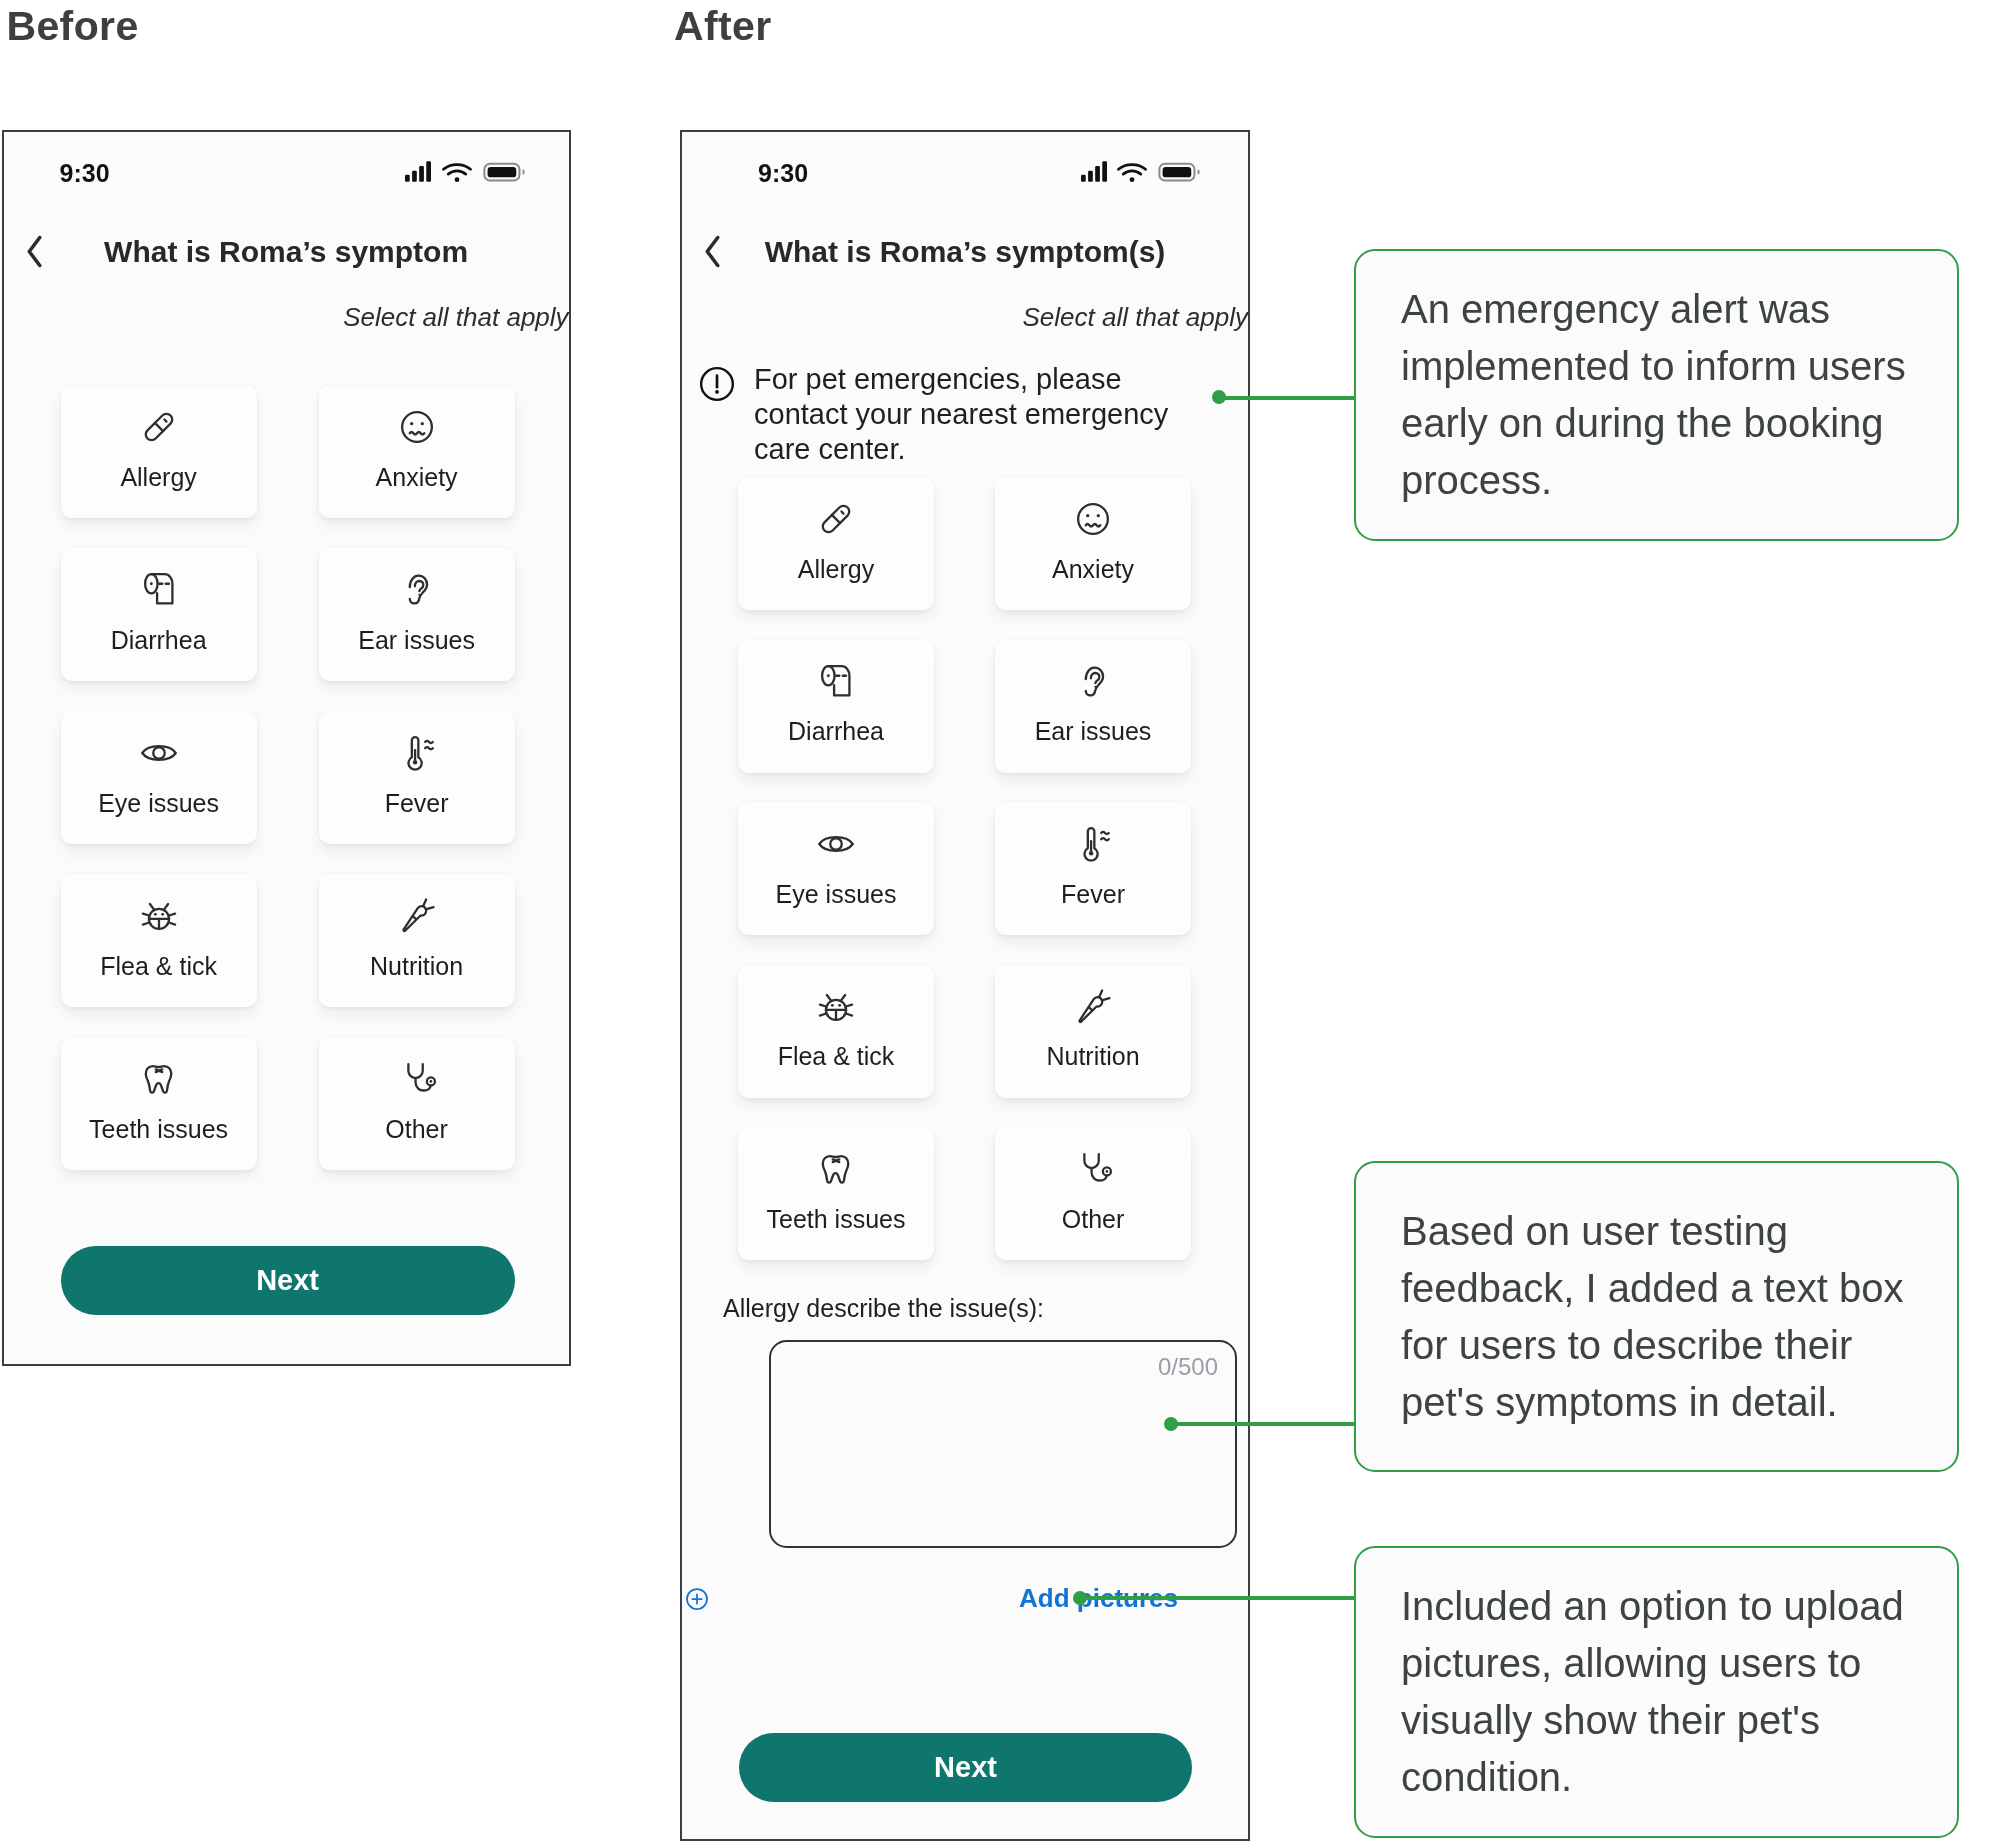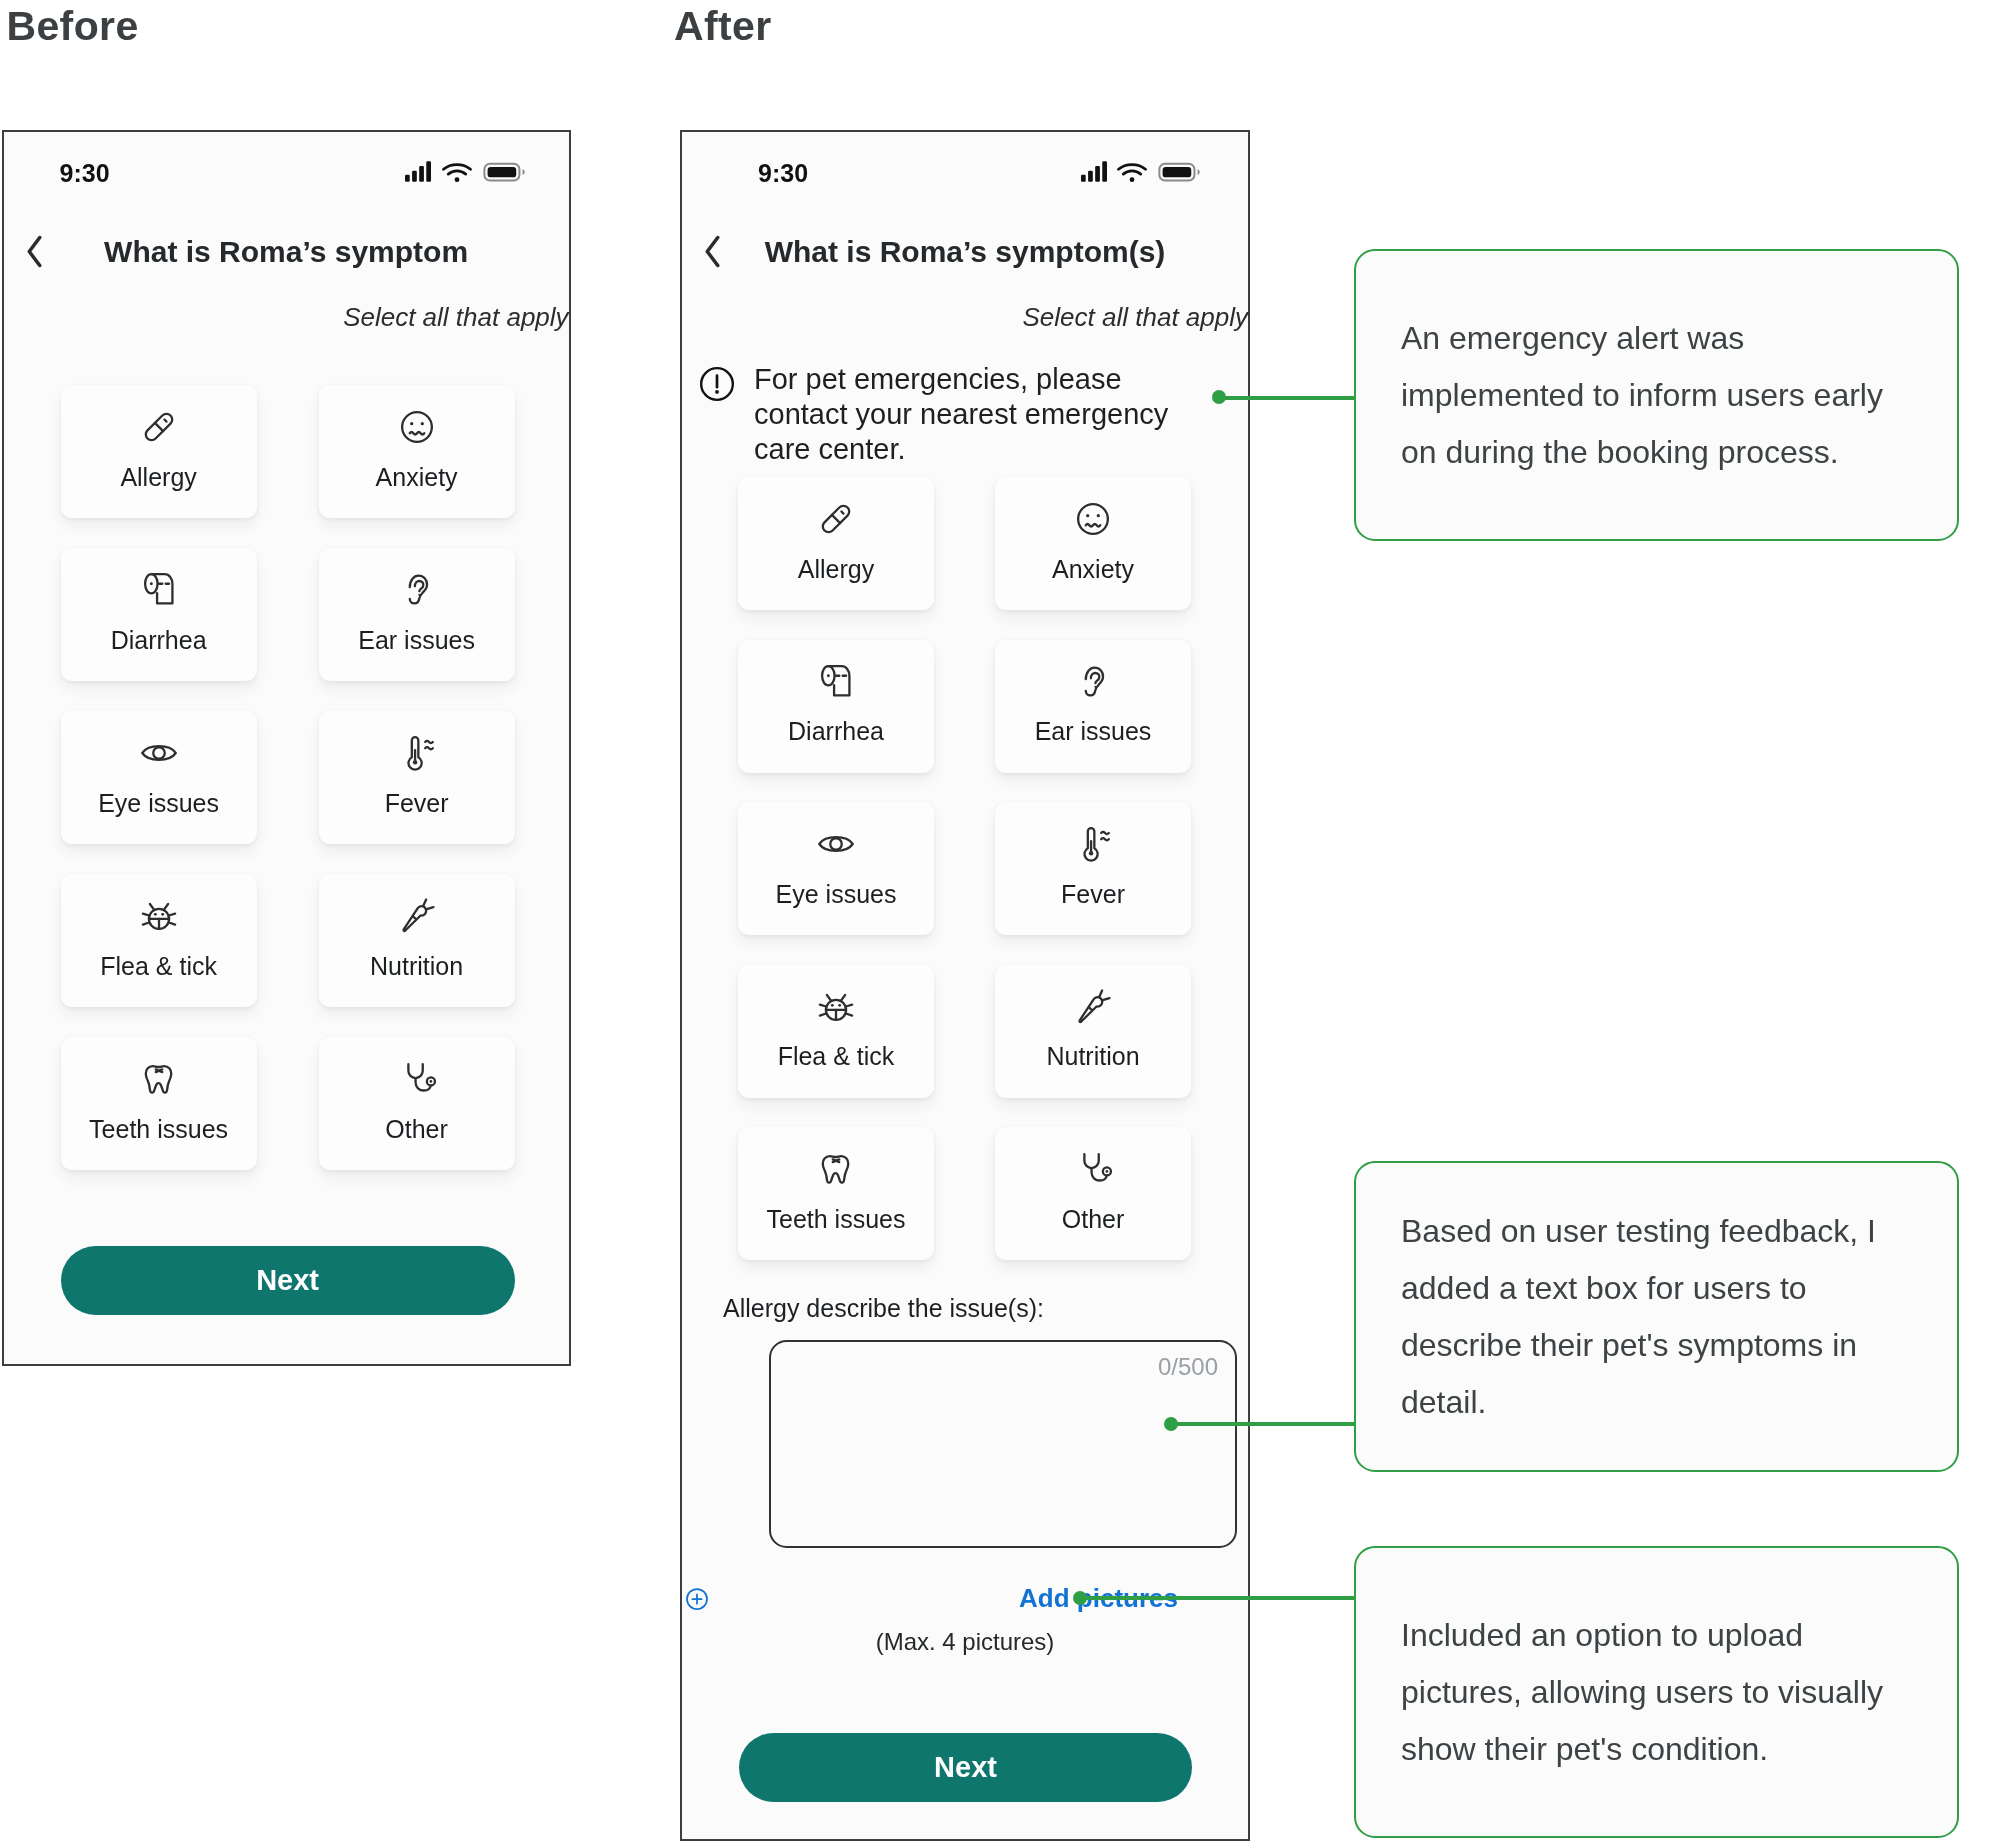--- a/index.html
+++ b/index.html
@@ -24,21 +24,21 @@
   .card-label{margin-top:9.6px;font-size:25px;color:#1c1f22;}
   .next-btn{position:absolute;background:#0f766e;border-radius:35px;color:#ffffff;font-size:29px;font-weight:600;text-align:center;cursor:pointer;display:flex;align-items:center;justify-content:center;margin-top:24px;}
   .describe-label{position:absolute;left:41px;top:1162px;font-size:25px;color:#1d2023;}
   .ta-wrap{position:absolute;left:47px;top:1208px;width:468px;height:208px;padding-left:40px;}
   .ta{box-sizing:border-box;width:468px;height:208px;border:2.4px solid #2e3338;border-radius:17.6px;background:transparent;resize:none;font-family:"Liberation Sans","DejaVu Sans",sans-serif;font-size:24px;padding:48px 19px 16px 19px;color:#26292b;outline:none;}
   .counter{position:absolute;top:12.8px;right:19px;font-size:24px;color:#999fa5;pointer-events:none;}
   .addpics-row{position:absolute;left:0;right:0;top:1449px;height:35px;display:flex;align-items:center;justify-content:space-between;gap:11.2px;margin-right:70px;cursor:pointer;}
   .addpics-label{font-size:26px;font-weight:700;color:#1173d4;}
   .maxnote{position:absolute;left:0;right:0;top:1496px;text-align:center;font-size:24px;color:#26292b;}
   .callout{position:absolute;box-sizing:border-box;border:2.4px solid #2f9e44;border-radius:21px;background:#fbfbfb;display:flex;align-items:center;padding:0 45px;}
-  .callout-text{font-size:32px;line-height:57px;color:#3d4245;}
+  .callout-text{font-size:40px;line-height:57px;color:#3d4245;}
   .conn-line{position:absolute;height:4px;background:#2f9e44;z-index:5;}
   .conn-dot{position:absolute;width:14.4px;height:14.4px;border-radius:50%;background:#2f9e44;z-index:6;}
   .ico-stroke{stroke:#2e2e2e;fill:none;stroke-width:2.4;stroke-linecap:round;stroke-linejoin:round;}
 </style>
 </head>
 <body>
 
 <div class="page-label" style="left:6.4px;top:3.2px;">Before</div>
 <div class="page-label" style="left:674px;top:3.2px;">After</div>
 
@@ -256,21 +256,20 @@
       <span class="counter">0/500</span>
     </div>
     <div class="addpics-row">
       <span style="width:30px;height:30px;"><svg viewBox="0 0 48 48" width="30" height="30">
             <circle cx="24" cy="24" r="16" stroke="#1173d4" stroke-width="2.8" fill="none"></circle>
             <line x1="24" y1="16.5" x2="24" y2="31.5" stroke="#1173d4" stroke-width="2.8" stroke-linecap="round"></line>
             <line x1="16.5" y1="24" x2="31.5" y2="24" stroke="#1173d4" stroke-width="2.8" stroke-linecap="round"></line>
           </svg></span>
       <span class="addpics-label">Add pictures</span>
     </div>
-    <div class="maxnote">(Max. 4 pictures)</div>
     <div class="next-btn" style="left:57px;top:1577px;width:453px;height:69px;">Next</div>
   </div>
 </div>
 
 <div class="conn-dot" style="left:1212px;top:390px;"></div>
 <div class="conn-line" style="left:1219px;top:396px;width:135px;"></div>
 <div class="conn-dot" style="left:1164px;top:1417px;"></div>
 <div class="conn-line" style="left:1172px;top:1422px;width:183px;"></div>
 <div class="conn-dot" style="left:1073px;top:1591px;"></div>
 <div class="conn-line" style="left:1080px;top:1596px;width:275px;"></div>

